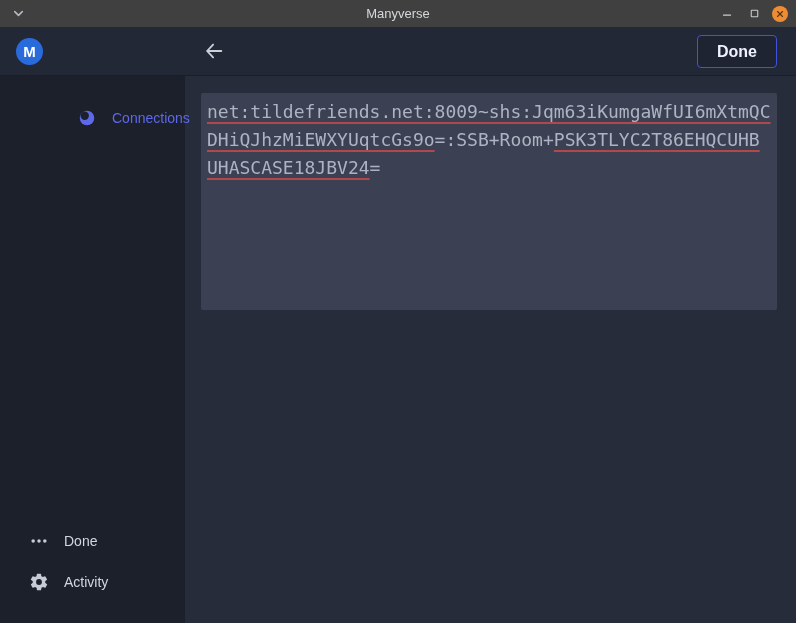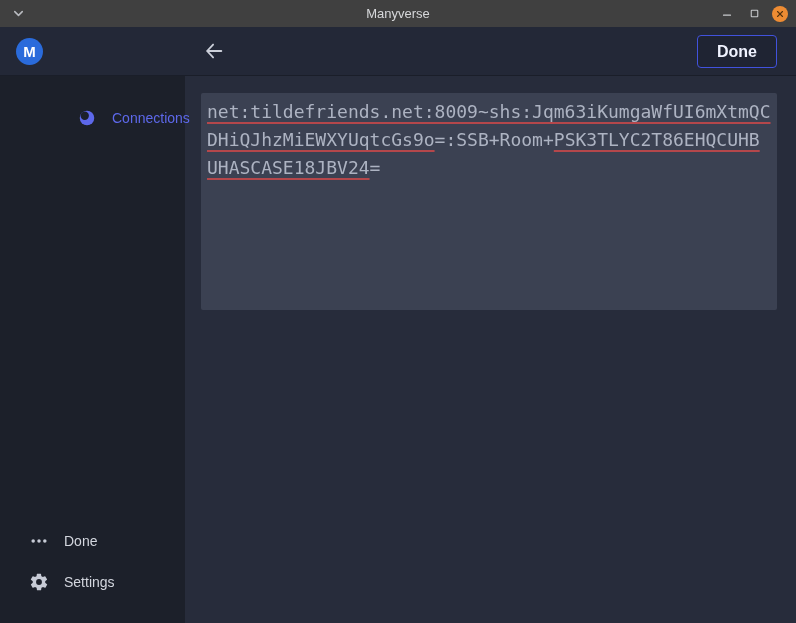--- a/index.html
+++ b/index.html
@@ -142,21 +142,21 @@
       </span>
       <span class="nav-label">Done</span>
     </div>
 
     <div class="nav-item">
       <span class="ic">
         <svg viewBox="0 0 24 24" width="20" height="20" fill="currentColor">
           <path d="M19.4 13c.04-.33.06-.66.06-1s-.02-.67-.06-1l2.1-1.65a.5.5 0 0 0 .12-.64l-2-3.46a.5.5 0 0 0-.6-.22l-2.49 1a7.3 7.3 0 0 0-1.73-1l-.38-2.65A.5.5 0 0 0 13.93 2h-4a.5.5 0 0 0-.5.42l-.37 2.65c-.63.26-1.2.6-1.74 1l-2.48-1a.5.5 0 0 0-.61.22l-2 3.46a.5.5 0 0 0 .12.64L4.55 11c-.04.33-.07.66-.07 1s.03.67.07 1l-2.11 1.65a.5.5 0 0 0-.12.64l2 3.46c.14.24.42.34.61.22l2.48-1c.54.4 1.12.74 1.74 1l.37 2.65c.04.24.25.42.5.42h4c.25 0 .46-.18.5-.42l.38-2.65c.62-.26 1.2-.6 1.73-1l2.49 1c.23.1.5 0 .6-.22l2-3.46a.5.5 0 0 0-.12-.64L19.4 13zM12 15.5a3.5 3.5 0 1 1 0-7 3.5 3.5 0 0 1 0 7z"></path>
         </svg>
       </span>
-      <span class="nav-label">Settings</span>
+      <span class="nav-label">Activity</span>
     </div>
 
 
   </div>
 </div>
 
 <div class="invite">
   <div class="invite-inner" id="invite-editor"><span class="miss">net:tildefriends.net:8009~shs:Jqm63iKumgaWfUI6mXtmQCDHiQJhzMiEWXYUqtcGs9o</span><span>=:SSB+Room+</span><span class="miss">PSK3TLYC2T86EHQCUHBUHASCASE18JBV24</span><span>=</span></div>
 </div>
 

